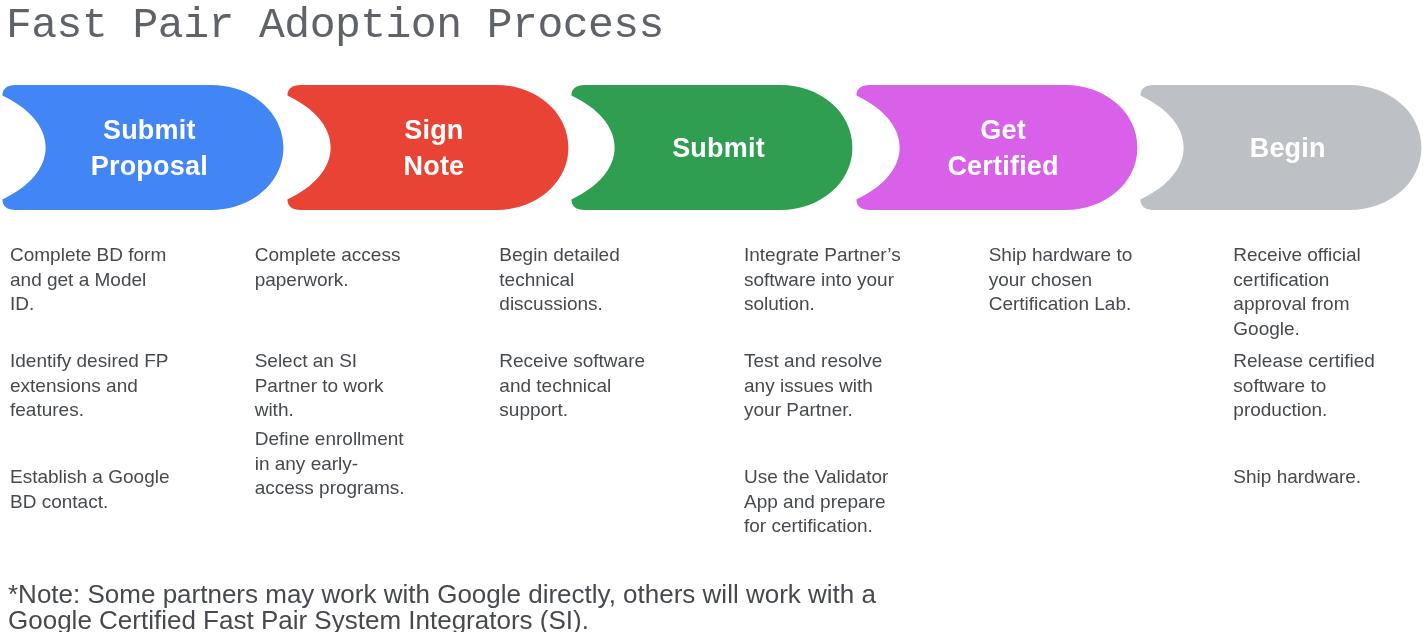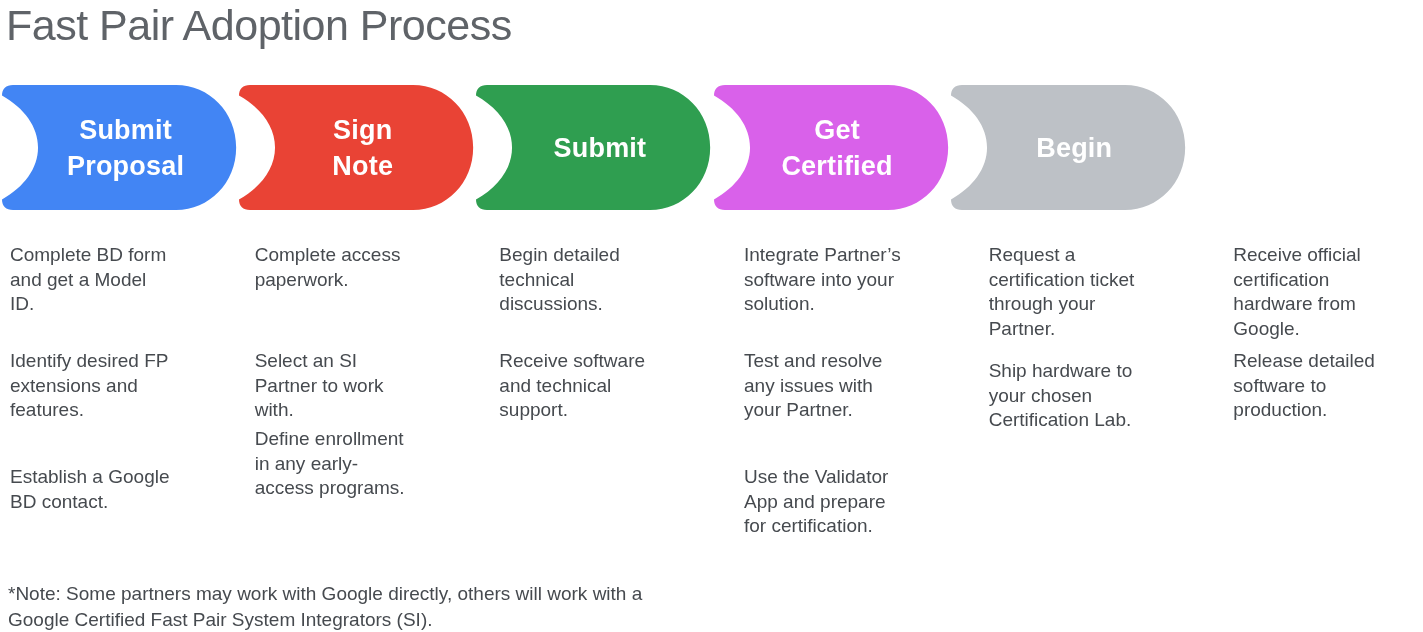--- a/index.html
+++ b/index.html
@@ -5,25 +5,25 @@
   html,body{margin:0;padding:0;background:#ffffff;}
   body{
     width:1423px;height:632px;overflow:hidden;
     font-family:"Liberation Sans","DejaVu Sans",sans-serif;
     -webkit-font-smoothing:antialiased;
   }
   .page{width:1423px;height:632px;position:relative;}
   .page-title{
     margin:2px 0 0 6px;
     font-size:43px;font-weight:400;letter-spacing:-0.5px;
-    color:#5f6368;line-height:1.1;
+    color:#5f6368;line-height:1.1;font-family:Liberation Mono, monospace;
   }
   .stage-row{
     margin-top:36px;
-    display:grid;grid-template-columns:repeat(6,1fr);
+    display:grid;grid-template-columns:repeat(5,1fr);
     width:1423px;height:125px;
   }
   .stage-banner{position:relative;height:125px;}
   .stage-banner svg{position:absolute;left:0;top:0;width:100%;height:100%;display:block;}
   .stage-label{
     position:absolute;inset:0;
     display:flex;align-items:center;justify-content:center;text-align:center;
     color:#ffffff;font-size:27px;font-weight:700;line-height:36px;
     white-space:pre-line;letter-spacing:0.2px;
     padding-left:14px;box-sizing:border-box;
@@ -36,21 +36,21 @@
   }
   .desc-col{padding:0 30px 0 10px;box-sizing:border-box;}
   .desc-item{
     font-size:19px;line-height:24.5px;color:#464a4f;
   }
   .desc-item.r1{height:106px;}
   .desc-item.r2{height:116px;}
   .desc-item.r3{height:78px;}
   .footnote{
     margin:38px 0 0 8px;
-    font-size:19px;line-height:26px;color:#464a4f;
+    font-size:26px;line-height:26px;color:#464a4f;
     white-space:pre-line;
   }
 </style>
 </head>
 <body>
 
 <div class="page">
 
   <h1 class="page-title">Fast Pair Adoption Process</h1>
 
@@ -104,25 +104,25 @@
     <div class="desc-col">
       <div class="desc-item r1">Begin detailed technical discussions.</div>
       <div class="desc-item r2">Receive software and technical support.</div>
     </div>
     <div class="desc-col">
       <div class="desc-item r1">Integrate Partner’s software into your solution.</div>
       <div class="desc-item r2">Test and resolve any issues with your Partner.</div>
       <div class="desc-item r3">Use the Validator App and prepare for certification.</div>
     </div>
     <div class="desc-col">
-      <div class="desc-item r2">Request a certification ticket through your Partner.</div>
       <div class="desc-item r3">Ship hardware to your chosen Certification Lab.</div>
     </div>
     <div class="desc-col">
-      <div class="desc-item r1">Receive official certification hardware from Google.</div>
-      <div class="desc-item r2">Release detailed software to production.</div>
+      <div class="desc-item r1">Receive official certification approval from Google.</div>
+      <div class="desc-item r2">Release certified software to production.</div>
+      <div class="desc-item r3">Ship hardware.</div>
     </div>
   </div>
 
   <div class="footnote">*Note: Some partners may work with Google directly, others will work with a
 Google Certified Fast Pair System Integrators (SI).</div>
 
 </div>
 
 </body></html>

